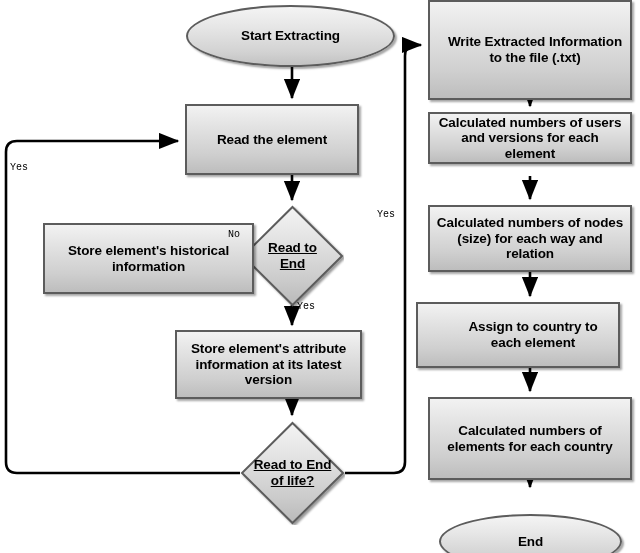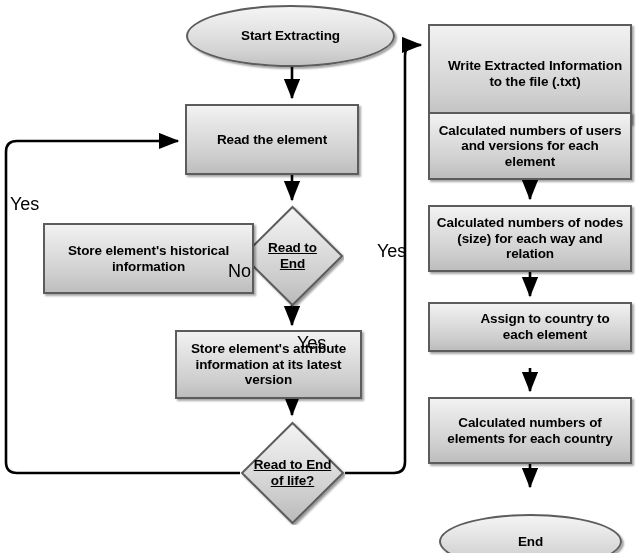--- a/index.html
+++ b/index.html
@@ -67,27 +67,26 @@
     height: 100%;
     z-index: 1;
   }
   .node-decision .diamond-text {
     position: relative;
     z-index: 2;
     width: 74%;
   }
   .edge-label {
     position: absolute;
-    font-family: Liberation Sans, sans-serif;
-    font-size: 18px;
+    font-family: Liberation Mono, monospace;
+    font-size: 10px;
     font-weight: normal;
     color: #000000;
     z-index: 4;
     white-space: nowrap;
-    margin-top: 32px;
   }
 </style>
 </head>
 <body>
 
 <div id="flowchart-root">
 
   <svg id="edges-layer" width="640" height="553" viewBox="0 0 640 553" xmlns="http://www.w3.org/2000/svg">
     <defs>
       <marker id="arrowhead" markerWidth="9" markerHeight="9" refX="7.5" refY="3.2" orient="auto" markerUnits="strokeWidth">
@@ -148,37 +147,37 @@
     <span>Store element's attribute information at its latest version</span>
   </div>
 
   <div class="node node-decision" style="left:240px; top:421px; width:105px; height:104px;">
     <svg class="diamond-shape" viewBox="0 0 105 104" preserveAspectRatio="none">
       <polygon points="52.5,2 103,52 52.5,102 2,52" fill="url(#diamondGrad)" stroke="#5c5c5c" stroke-width="2" filter="url(#nodeShadow)"></polygon>
     </svg>
     <span class="diamond-text">Read to End of life?</span>
   </div>
 
-  <div class="node node-process" style="left:428px; top:24px; width:204px; height:100px;padding-left:16px;">
+  <div class="node node-process" style="left:428px; top:0; width:204px; height:100px;padding-left:16px;">
     <span>Write Extracted Information to the file (.txt)</span>
   </div>
 
-  <div class="node node-process" style="left:428px; top:112px; width:204px; height:68px;">
+  <div class="node node-process" style="left:428px; top:112px; width:204px; height:52px;">
     <span>Calculated numbers of users and versions for each element</span>
   </div>
 
   <div class="node node-process" style="left:428px; top:205px; width:204px; height:67px;">
     <span>Calculated numbers of nodes (size) for each way and relation</span>
   </div>
 
-  <div class="node node-process" style="left:428px; top:302px; width:204px; height:50px;padding-left:36px;">
+  <div class="node node-process" style="left:416px; top:302px; width:204px; height:66px;padding-left:36px;">
     <span>Assign to country to each element</span>
   </div>
 
-  <div class="node node-process" style="left:428px; top:397px; width:204px; height:67px;">
+  <div class="node node-process" style="left:428px; top:397px; width:204px; height:83px;">
     <span>Calculated numbers of elements for each country</span>
   </div>
 
   <div class="node node-terminal" style="left:439px; top:514px; width:183px; height:55px;">
     <span>End</span>
   </div>
 
   <div class="edge-label" style="left:10px; top:162px;">Yes</div>
 
   <div class="edge-label" style="left:228px; top:229px;">No</div>

